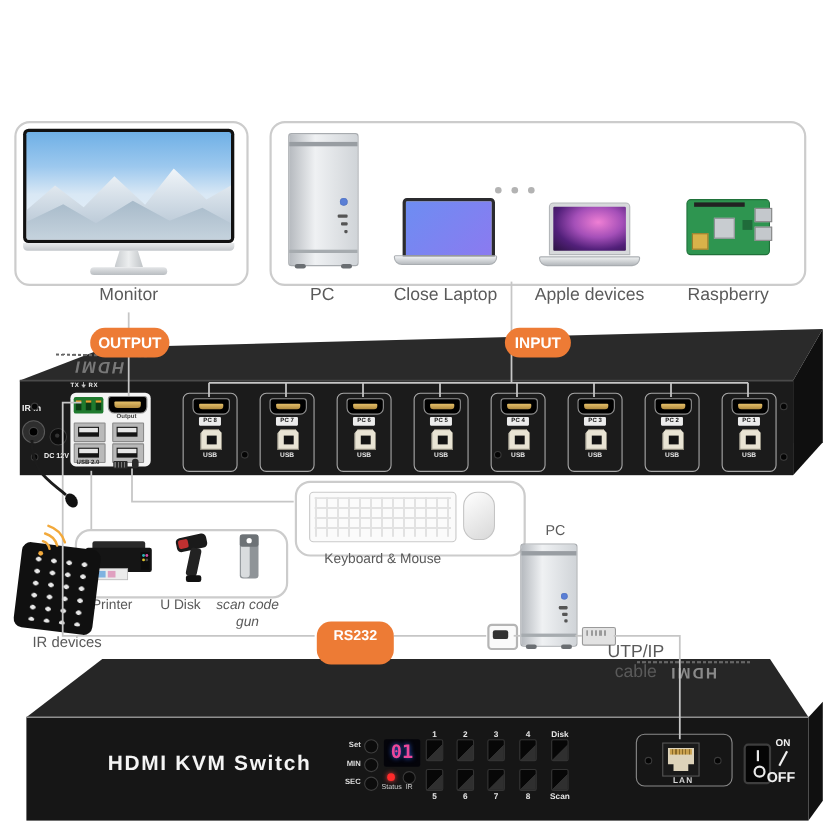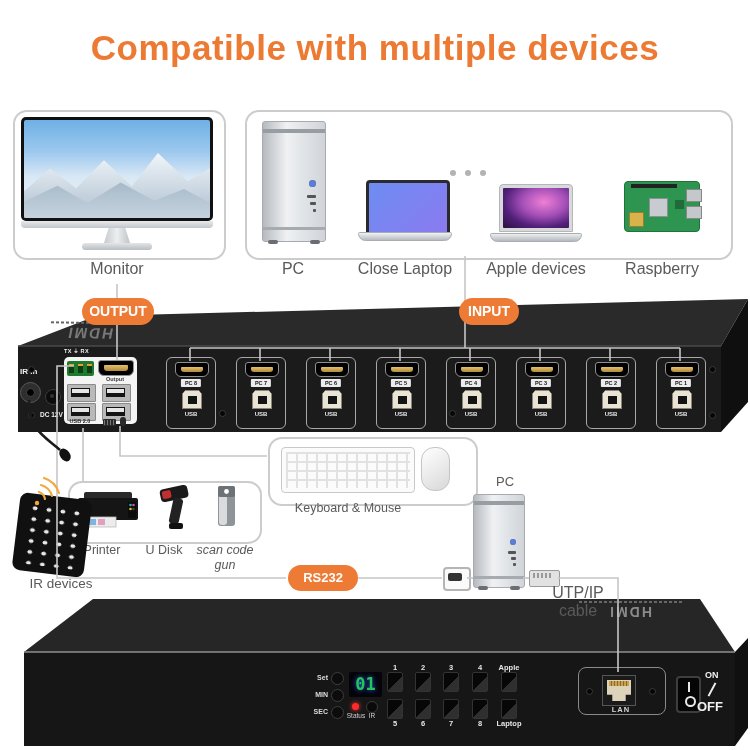--- a/index.html
+++ b/index.html
@@ -61,21 +61,21 @@
   .rpi .eth{left:4px;top:30px;width:13px;height:13px;background:#d8b24a;border:1px solid #9a7d2e;}
   .rpi .chip2{left:50px;top:18px;width:9px;height:9px;background:#1f6b3a;}
 
   .toplabel{top:260px;font-size:16px;color:#5a5a5a;text-align:center;}
 
   
   .badge{background:#ED7B35;color:#fff;font-weight:bold;text-align:center;border-radius:14px;
          font-size:14px;line-height:27px;z-index:50;}
   .badge-output{left:82px;top:298px;width:72px;height:27px;}
   .badge-input{left:459px;top:298px;width:60px;height:27px;}
-  .badge-rs232{left:288px;top:565px;width:70px;height:26px;line-height:25px;font-size:13px;border-radius:13px;}
+  .badge-rs232{left:288px;top:565px;width:70px;height:39px;line-height:25px;font-size:13px;border-radius:13px;}
 
   
   .z10{z-index:10;}
   .hdmi-logo{transform:rotate(181deg) skewX(-10deg);color:#787878;font-weight:bold;
              font-size:15px;letter-spacing:2px;text-align:center;}
   .hdmi-sub{height:2px;background:repeating-linear-gradient(90deg,#666 0 3px,transparent 3px 5px);margin-top:1px;}
   .wh{color:#f0f0f0;}
   .lbl-irin{left:20px;top:367px;font-size:8px;font-weight:bold;}
   .jack{left:20px;top:382px;width:19px;height:19px;border-radius:50%;background:#2e2e2e;border:1px solid #5a5a5a;}
   .jack i{position:absolute;left:5px;top:5px;width:7px;height:7px;border-radius:50%;background:#000;border:1px solid #444;}
@@ -126,21 +126,21 @@
   .serialcon i{position:absolute;left:3px;top:4px;width:14px;height:8px;background:#333;border-radius:2px;}
   .utpplug{left:529px;top:570px;width:29px;height:15px;background:#e2e2e2;border:1px solid #9a9a9a;border-radius:2px;z-index:7;}
   .utpplug:after{content:"";position:absolute;left:3px;top:2px;width:18px;height:5px;
      background:repeating-linear-gradient(90deg,#9a9a9a 0 2px,transparent 2px 4px);}
 
   
   .rear-name{left:98px;top:684px;font-size:19px;font-weight:800;color:#f4f4f4;letter-spacing:1.5px;z-index:10;}
   .sms-lbl{width:22px;text-align:right;font-size:7px;font-weight:bold;color:#dcdcdc;z-index:10;}
   .sms-btn{width:11px;height:11px;border-radius:50%;background:#0c0c0c;border:1.5px solid #3e3e3e;z-index:10;}
   .seg{left:349px;top:672px;width:33px;height:25px;background:#04040a;border-radius:2px;z-index:10;
-       color:#22c55e;font-family:"DejaVu Sans Mono",monospace;font-weight:bold;font-size:17px;
+       color:#ec4899;font-family:"DejaVu Sans Mono",monospace;font-weight:bold;font-size:17px;
        text-align:center;line-height:25px;text-shadow:0 0 5px #2f5fe0;}
   .led{left:352px;top:703px;width:7px;height:7px;border-radius:50%;background:#ff2a2a;box-shadow:0 0 5px #ff3a3a;z-index:10;}
   .irdome{left:366px;top:701px;width:10px;height:10px;border-radius:50%;background:#0a0a0a;border:1px solid #3a3a3a;z-index:10;}
   .tinylbl{font-size:6.5px;color:#cfcfcf;z-index:10;text-align:center;}
   .keycol{position:absolute;width:30px;z-index:10;text-align:center;}
   .keylbl{font-size:7.5px;font-weight:bold;color:#e6e6e6;height:9px;line-height:9px;}
   .key{width:16px;height:20px;margin:0 auto;background:linear-gradient(135deg,#070707 55%,#2f2f2f 56%);
        border:1px solid #333;border-radius:2px;box-sizing:border-box;}
   .key.r1{margin-bottom:7px;}
   .lanbox{left:578px;top:667px;width:86px;height:46px;border:1px solid #8a8a8a;border-radius:8px;z-index:10;}
@@ -160,21 +160,20 @@
   .hdmi-logo2{left:578px;top:601px;width:104px;transform:rotate(180deg);color:#8a8a8a;font-weight:bold;
               font-size:14px;letter-spacing:2px;text-align:center;z-index:10;}
   svg.layer{position:absolute;left:0;top:0;z-index:5;}
   svg.lines{position:absolute;left:0;top:0;z-index:40;pointer-events:none;}
 </style>
 </head>
 <body>
 
 <div class="stage">
 
-  <div class="abs title">Compatible with multiple devices</div>
 
   <div class="abs roundbox monitor-box"></div>
   <div class="abs roundbox devices-box"></div>
 
   <div class="abs mon-screen">
       <div class="mon-photo"></div>
     </div>
   <div class="abs mon-chin"></div>
   <div class="abs mon-neck"></div>
   <div class="abs mon-base"></div>
@@ -414,20 +413,21 @@
     <div class="foot" style="left:4px;"></div>
     <div class="foot" style="right:4px;"></div>
   </div>
 
   <div class="abs utpplug"></div>
   <div class="abs lowlabel" style="left:536px;top:584px;width:84px;font-size:16px;">UTP/IP cable</div>
 
   <div class="abs hdmi-logo2">
     <span>HDMI</span><div class="hdmi-sub"></div>
   </div>
+  <div class="abs rear-name">HDMI KVM Switch</div>
 
   <div class="abs sms-lbl" style="left:306px;top:674px;">Set</div>
   <div class="abs sms-btn" style="left:331px;top:672px;"></div>
   <div class="abs sms-lbl" style="left:306px;top:691px;">MIN</div>
   <div class="abs sms-btn" style="left:331px;top:689px;"></div>
   <div class="abs sms-lbl" style="left:306px;top:708px;">SEC</div>
   <div class="abs sms-btn" style="left:331px;top:706px;"></div>
 
   <div class="abs seg">01</div>
   <div class="abs led"></div>
@@ -453,24 +453,24 @@
     <div class="key"></div>
     <div class="keylbl">7</div>
   </div>
   <div class="keycol" style="left:465px;top:663px;">
     <div class="keylbl">4</div>
     <div class="key r1"></div>
     <div class="key"></div>
     <div class="keylbl">8</div>
   </div>
   <div class="keycol" style="left:494px;top:663px;">
-    <div class="keylbl">Apple</div>
+    <div class="keylbl">Disk</div>
     <div class="key r1"></div>
     <div class="key"></div>
-    <div class="keylbl">Laptop</div>
+    <div class="keylbl">Scan</div>
   </div>
 
   <div class="abs lanbox"></div>
   <div class="abs rj45">
       <i></i>
     </div>
   <div class="abs lbl-lan">LAN</div>
   <div class="abs screw" style="left:586px;top:688px;z-index:11;"></div>
   <div class="abs screw" style="left:649px;top:688px;z-index:11;"></div>
   <div class="abs pwr">

